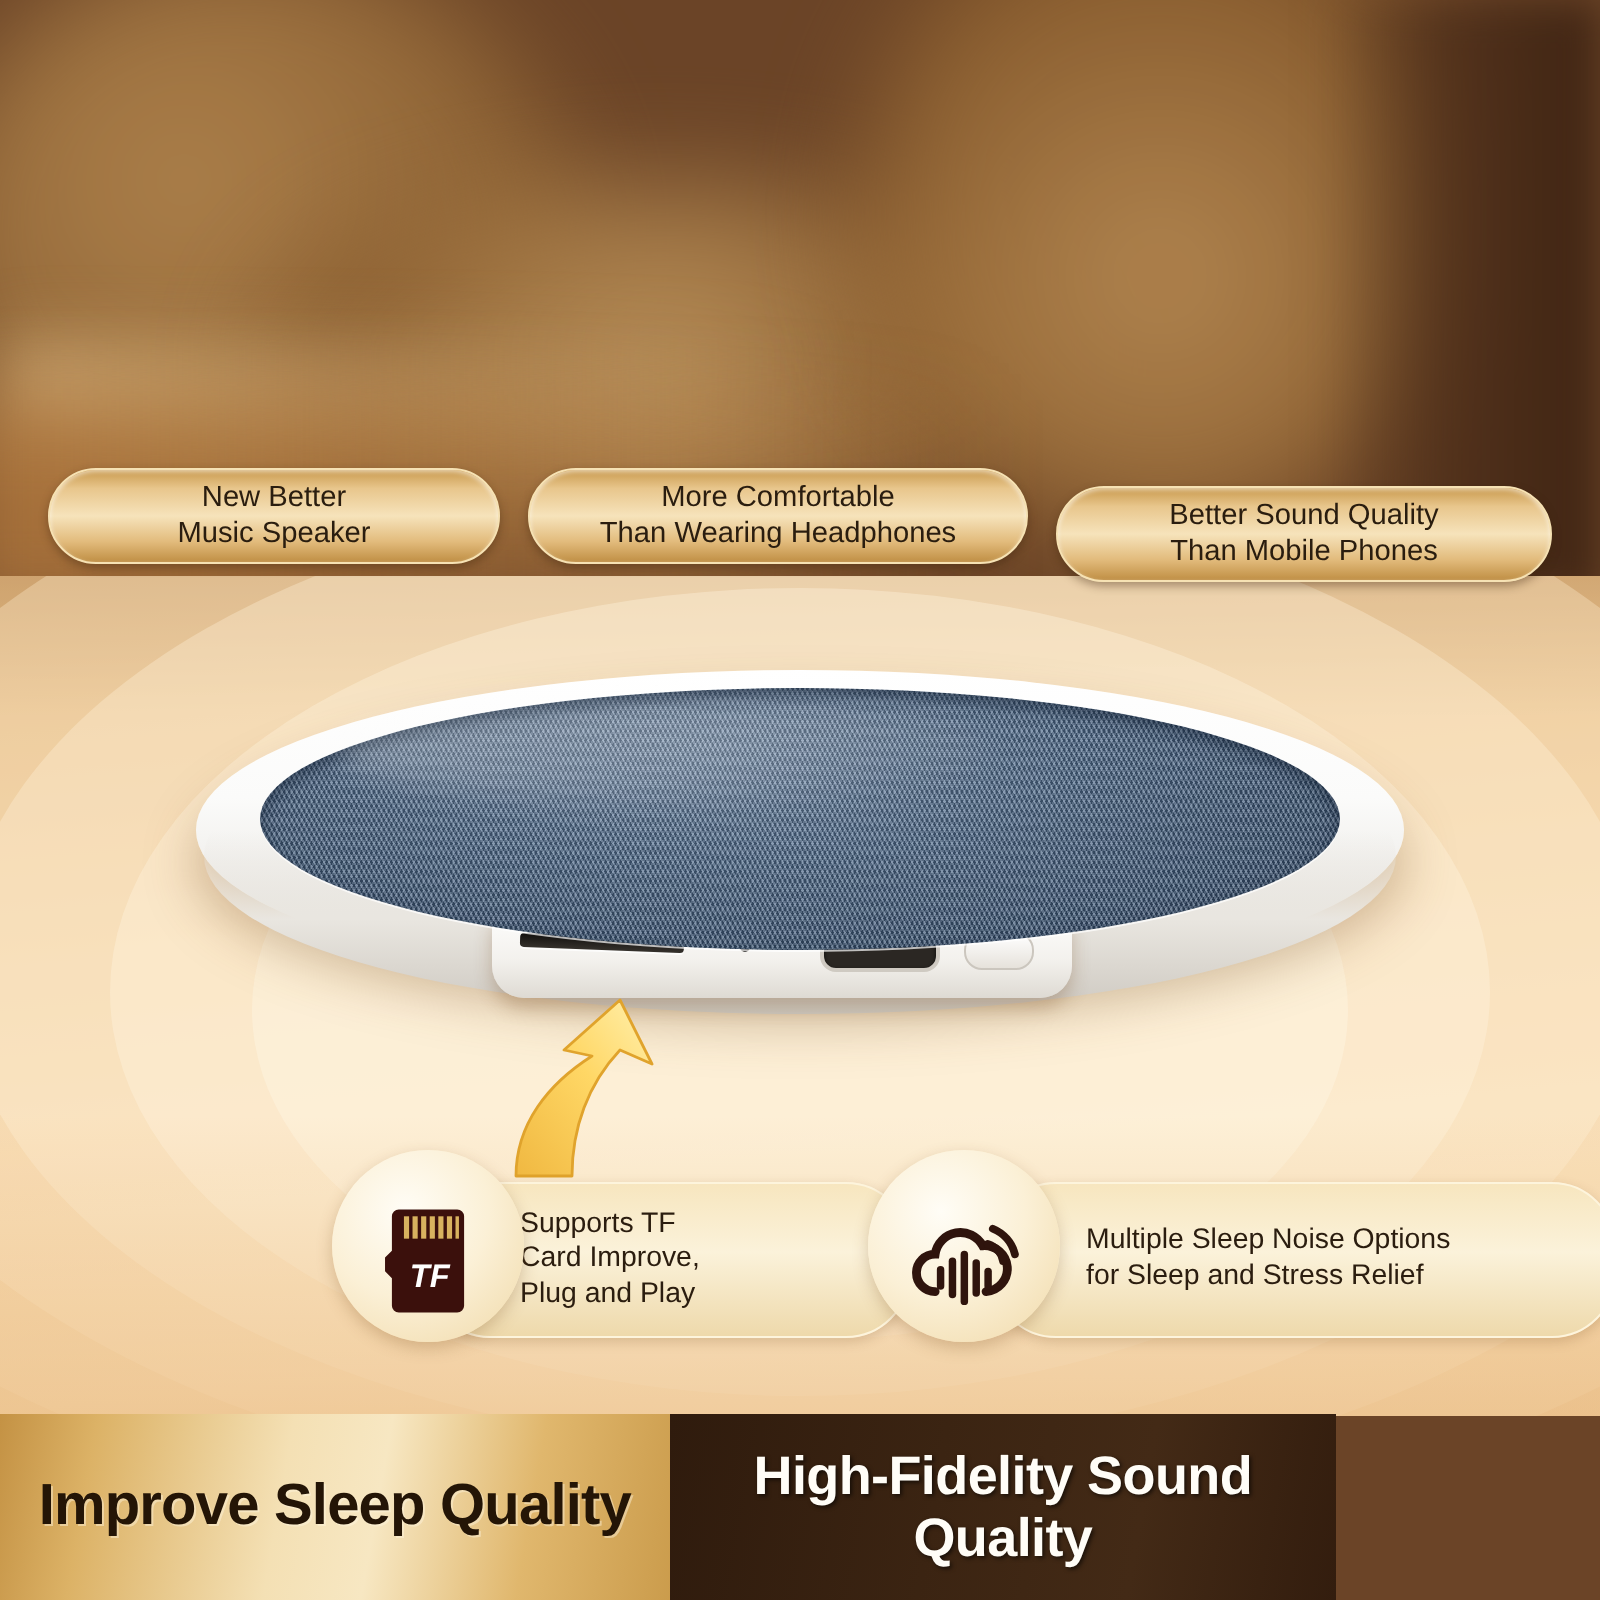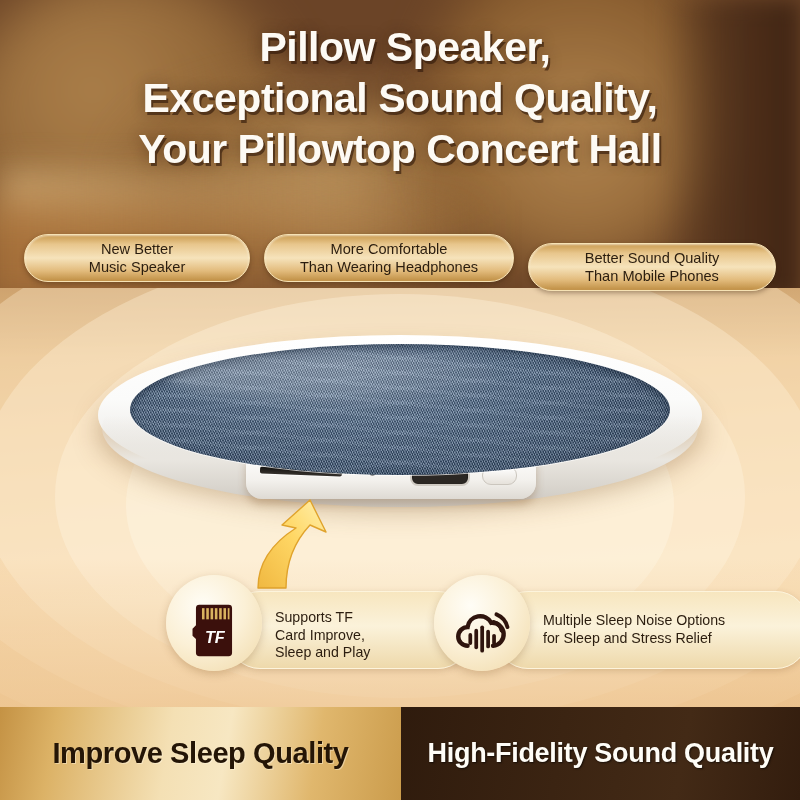--- a/index.html
+++ b/index.html
@@ -98,28 +98,28 @@
   .feature{position:absolute;height:96px;}
   .f-left{left:166px;top:575px;}
   .f-right{left:434px;top:575px;}
   .f-circle{position:absolute;left:0;top:0;width:96px;height:96px;border-radius:50%;
     background:radial-gradient(circle at 38% 32%,#fffdf6 0%,#fbf0d6 48%,#f0d9a8 100%);
     box-shadow:0 3px 8px rgba(126,84,36,.28);}
   .f-plate{position:absolute;top:16px;height:64px;border-radius:32px;padding:6px 14px 6px 0;
     background:linear-gradient(180deg,#f7e6bf 0%,#fbf2da 45%,#eed9ab 100%);
     border:1.4px solid #fdf4dc;box-shadow:0 2px 6px rgba(120,78,32,.22);
     display:flex;align-items:center;}
-  .f-plate-l{left:62px;width:180px;padding-left:46px;align-items:flex-end;}
+  .f-plate-l{left:47px;width:180px;padding-left:46px;}
   .f-plate-r{left:62px;width:250px;padding-left:46px;}
   .f-text{color:#2b1d0f;font-size:14.2px;line-height:1.24;}
   .icon-wrap{position:absolute;left:14px;top:23px;width:68px;height:64px;
     display:flex;align-items:center;justify-content:center;}
 
   
-  .banner{position:absolute;left:0;top:707px;width:800px;height:93px;display:flex;}
+  .banner{position:absolute;left:0;top:707px;width:668px;height:93px;display:flex;}
   .ban-left{width:401px;height:93px;display:flex;align-items:center;
     background:linear-gradient(100deg,#c49244 0%,#dcb266 14%,#f4e0b4 42%,#f7e7c2 56%,#e0b76d 78%,#cb9c4c 100%);}
   .ban-right{width:399px;height:93px;display:flex;align-items:center;
     background:linear-gradient(100deg,#2f1b0d 0%,#3b2412 40%,#432a16 70%,#331d0e 100%);}
   .ban-left .txt{width:100%;text-align:center;font-size:29px;font-weight:700;color:#241506;
     letter-spacing:-.4px;text-shadow:1px 1px 0 rgba(255,246,224,.45);}
   .ban-right .txt{width:100%;text-align:center;font-size:27px;font-weight:700;color:#fffdf7;
     letter-spacing:-.3px;text-shadow:1px 1px 2px rgba(0,0,0,.6);}
 </style>
 </head>
@@ -139,25 +139,20 @@
   <div class="ripple-stage">
     <div class="ripple-topshade"></div>
     <div class="ring r1"></div>
     <div class="ring r2"></div>
     <div class="ring r3"></div>
     <div class="ring r4"></div>
     <div class="ring r5"></div>
     <div class="ripple-shade"></div>
   </div>
 
-  <div class="headline">
-    <span class="hl1">Pillow Speaker,</span>
-    <span>Exceptional Sound Quality,</span>
-    <span>Your Pillowtop Concert Hall</span>
-  </div>
 
   <div class="pill-row">
     <div class="pill pill-1">
       <div>New Better</div>
       <div>Music Speaker</div>
     </div>
     <div class="pill pill-2">
       <div>More Comfortable</div>
       <div>Than Wearing Headphones</div>
     </div>
@@ -191,21 +186,21 @@
       </defs>
       <path d="M6 90 C6 64, 22 44, 44 30 L30 27 L58 2 L74 34 L58 27 C42 44, 34 66, 34 90 Z" fill="url(#agrad)" stroke="#e0a32c" stroke-width="1.4" stroke-linejoin="round"></path>
     </svg>
   </div>
 
   <div class="feature f-left">
     <div class="f-plate f-plate-l">
       <div class="f-text">
         <div>Supports TF</div>
         <div>Card Improve,</div>
-        <div>Sleep and Play</div>
+        <div>Plug and Play</div>
       </div>
     </div>
     <div class="f-circle"></div>
     <div class="icon-wrap">
       <svg viewBox="0 0 58 64" width="50" height="55">
         <path d="M12 2 h34 a4 4 0 0 1 4 4 v52 a4 4 0 0 1 -4 4 h-34 a4 4 0 0 1 -4 -4 v-16 l-4 -4 v-8 l4 -4 v-20 a4 4 0 0 1 4 -4 z" fill="#3b100c"></path>
         <g fill="#d8b25f">
           <rect x="15" y="6" width="3" height="13"></rect>
             <rect x="20" y="6" width="3" height="13"></rect>
           <rect x="25" y="6" width="3" height="13"></rect>

